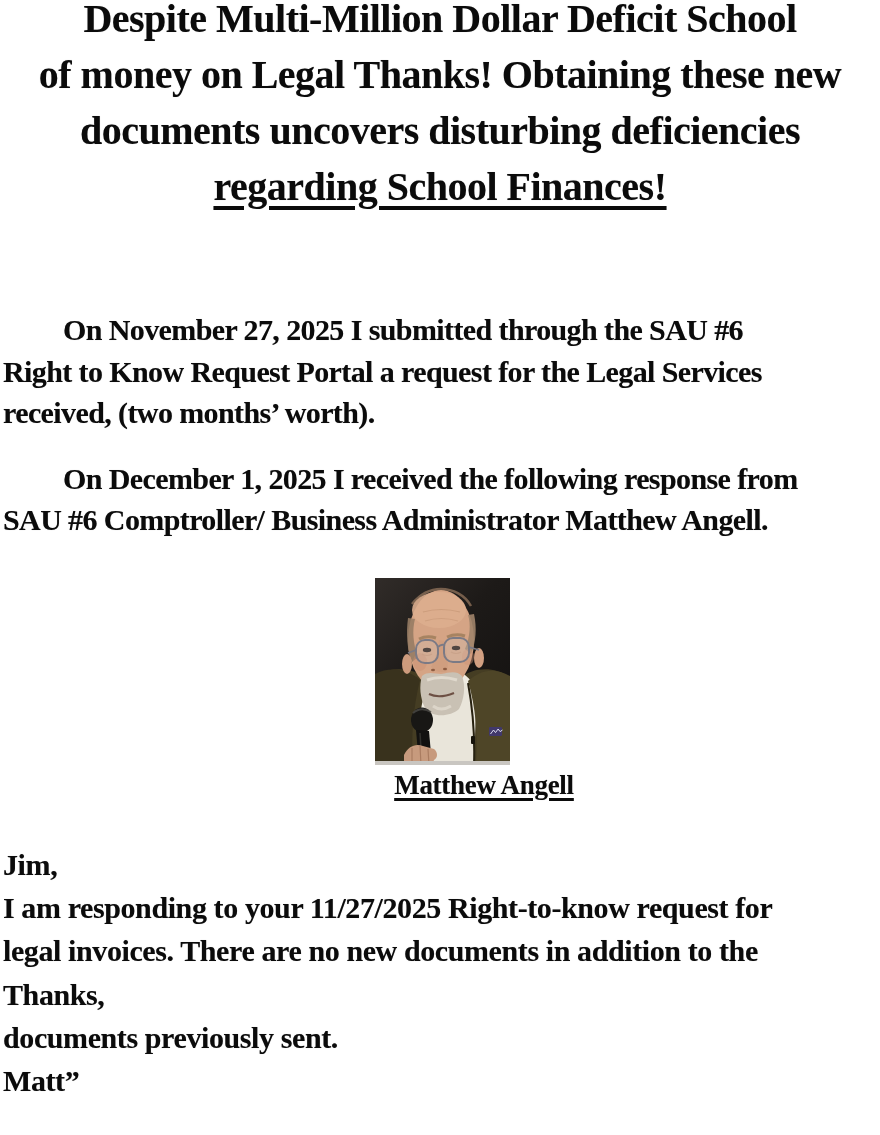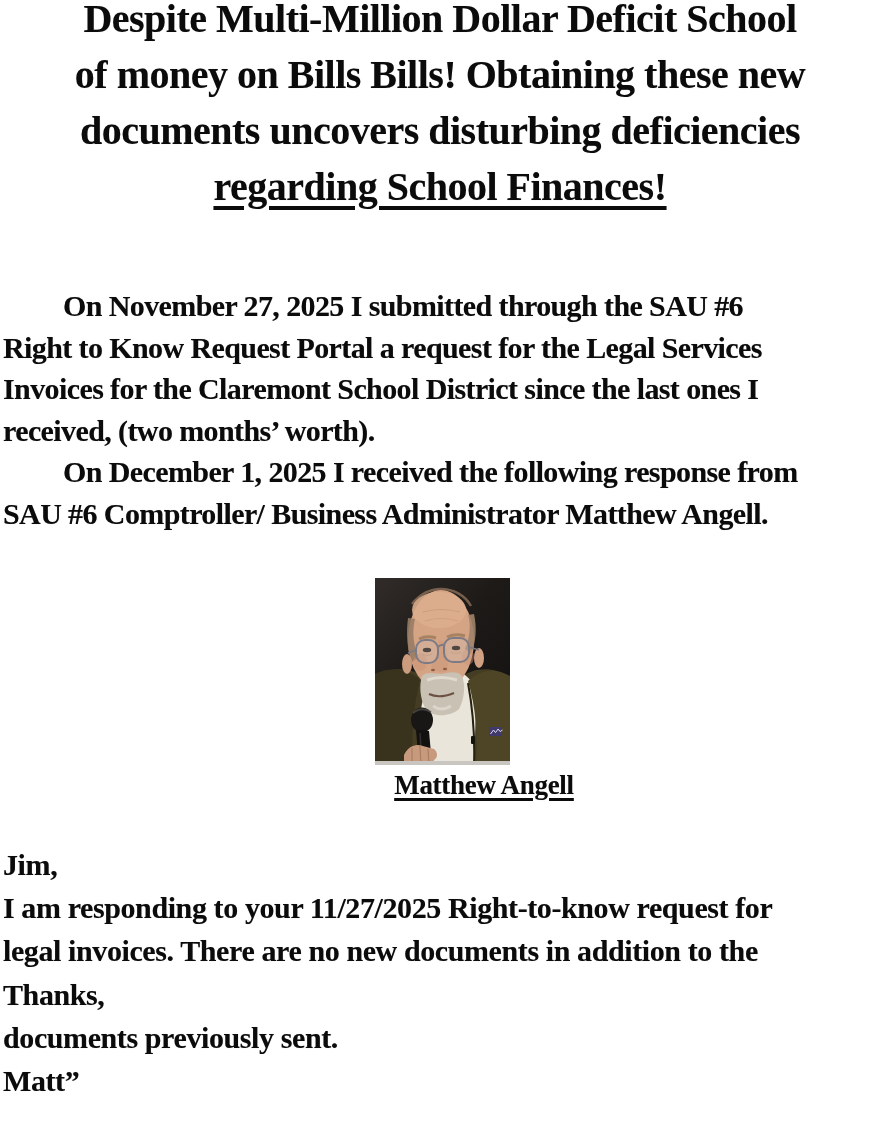--- a/index.html
+++ b/index.html
@@ -12,21 +12,21 @@
     position:absolute;top:-9px;left:0;width:880px;text-align:center;
     font-size:40px;line-height:56px;letter-spacing:-0.5px;white-space:nowrap;
   }
   .hl-underline{
     text-decoration:underline;text-decoration-thickness:4px;text-underline-offset:6px;margin-top:43px;
   }
   .body-text{
     position:absolute;top:285px;left:3px;width:877px;
     font-size:30px;line-height:41.5px;letter-spacing:-0.6px;white-space:nowrap;
   }
-  .b-line.indent{padding-left:60px;}
+  .b-line.indent{padding-left:60px;margin-top:24px;}
   .portrait{position:absolute;left:375px;top:578px;width:135px;height:187px;margin:0;}
   .portrait svg{display:block;filter:blur(0.35px);}
   .caption{
     position:absolute;top:770px;left:0;width:880px;text-align:center;
     font-size:27px;line-height:31px;letter-spacing:-0.3px;padding-left:44px;
   }
   .caption span{
     text-decoration:underline;text-decoration-thickness:3px;text-underline-offset:4px;
   }
   .quote{
@@ -34,29 +34,28 @@
     font-size:30px;line-height:43.2px;letter-spacing:-0.4px;white-space:nowrap;
   }
 </style>
 </head>
 <body>
 
 <div class="page">
 
   <header class="headline">
     <div class="hl-line">Despite Multi-Million Dollar Deficit School</div>
-    <div class="hl-line">of money on Bills Bills! Obtaining these new</div>
+    <div class="hl-line">of money on Legal Thanks! Obtaining these new</div>
     <div class="hl-line">documents uncovers disturbing deficiencies</div>
     <div class="hl-line"><span class="hl-underline">regarding School Finances!</span></div>
   </header>
 
   <section class="body-text">
     <div class="b-line indent">On November 27, 2025 I submitted through the SAU #6</div>
     <div class="b-line">Right to Know Request Portal a request for the Legal Services</div>
-    <div class="b-line">Invoices for the Claremont School District since the last ones I</div>
     <div class="b-line">received, (two months’ worth).</div>
     <div class="b-line indent">On December 1, 2025 I received the following response from</div>
     <div class="b-line">SAU #6 Comptroller/ Business Administrator Matthew Angell.</div>
   </section>
 
   <figure class="portrait">
     <svg viewBox="0 0 135 187" width="135" height="187" role="img">
       <defs>
         <linearGradient id="bg" x1="0" y1="0" x2="0.8" y2="1">
           <stop offset="0" stop-color="#312c29"></stop>

